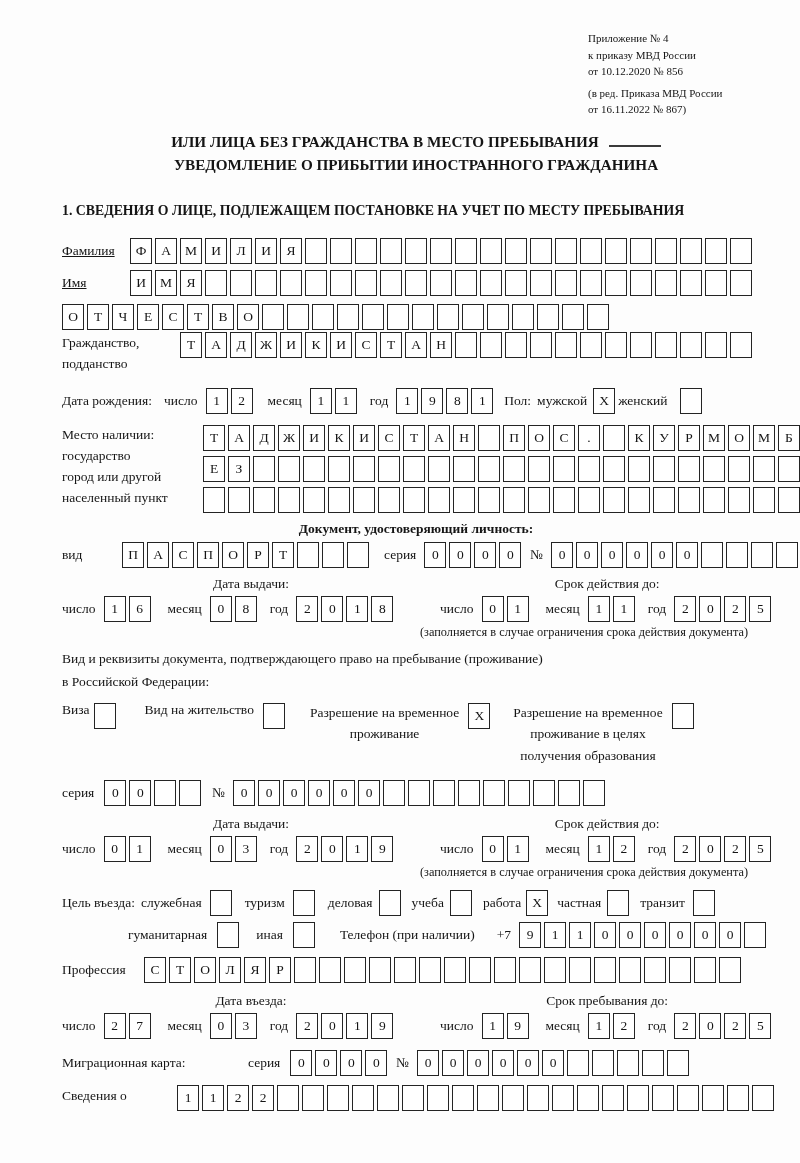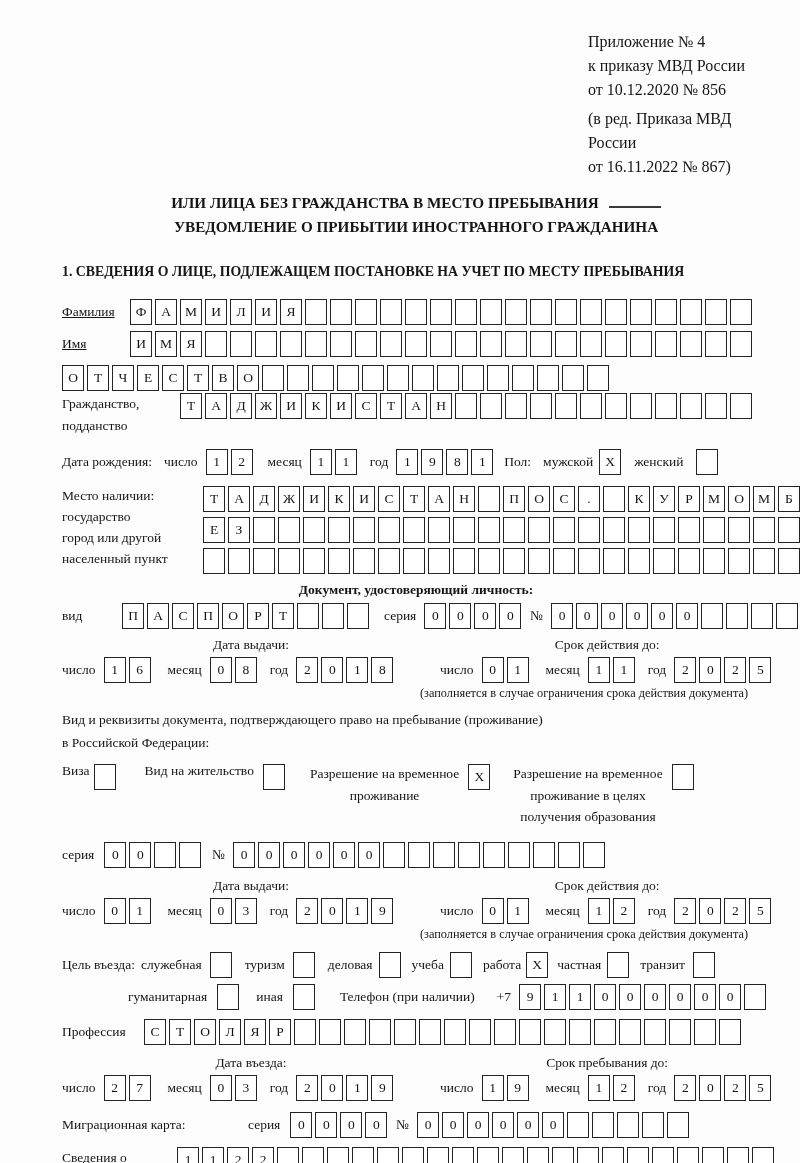--- a/index.html
+++ b/index.html
@@ -1,21 +1,21 @@
 <!DOCTYPE html>
 <html><head>
 <meta charset="utf-8">
 <style>
   html,body{margin:0;padding:0;}
   body{
     width:800px;height:1163px;overflow:hidden;background:#fdfdfd;color:#151515;
     font-family:"Liberation Serif","DejaVu Serif",serif;font-size:13.5px;
   }
   .page{padding:30px 30px 0 62px;}
-  .ref-block{width:182px;margin-left:auto;font-size:16px;line-height:1.5;}
+  .ref-block{width:182px;margin-left:auto;font-size:11px;line-height:1.5;}
   .ref2{margin-top:5px;}
   .forma{text-align:right;font-weight:bold;font-size:14.5px;margin-top:20px;letter-spacing:.5px;}
   .title{text-align:center;font-weight:bold;font-size:15.2px;line-height:1.55;margin-top:12px;}
   .blank{display:inline-block;width:52px;border-bottom:2.5px solid #3a3a3a;height:14px;margin-left:10px;}
   .sec-heading{font-weight:bold;font-size:13.8px;margin-top:26px;}
   .row{display:flex;align-items:center;}
   .row-top{display:flex;align-items:flex-start;}
   .lbl{flex-shrink:0;}
   .w68{width:68px;text-decoration:underline;} .w146{width:146px;} .w118{width:118px;} .w141{width:141px;} .w115{width:115px;}
   .lines{line-height:1.6;}
@@ -197,25 +197,25 @@
         <span class="cell">1</span>
       </span>
     <span class="dlabel" style="margin-left:10px">год</span>
     <span class="boxes">
         <span class="cell">1</span>
         <span class="cell">9</span>
         <span class="cell">8</span>
         <span class="cell">1</span>
       </span>
     <span class="lbl" style="margin-left:8px">Пол:</span>
-    <span class="lbl" style="margin-left:12px">мужской</span>
+    <span class="lbl" style="margin-left:6px">мужской</span>
     <span class="boxes" style="margin-left:6px">
         <span class="cell">X</span>
       </span>
-    <span class="lbl" style="margin-left:10px">женский</span>
+    <span class="lbl" style="">женский</span>
     <span class="boxes" style="margin-left:12px">
         <span class="cell"></span>
       </span>
   </div>
 
   <div class="row-top" style="margin-top:11px">
     <span class="lbl w141" style="line-height:1.55">
       <span style="display:block">Место наличии:</span>
       <span style="display:block">государство</span>
       <span style="display:block">город или другой</span>

